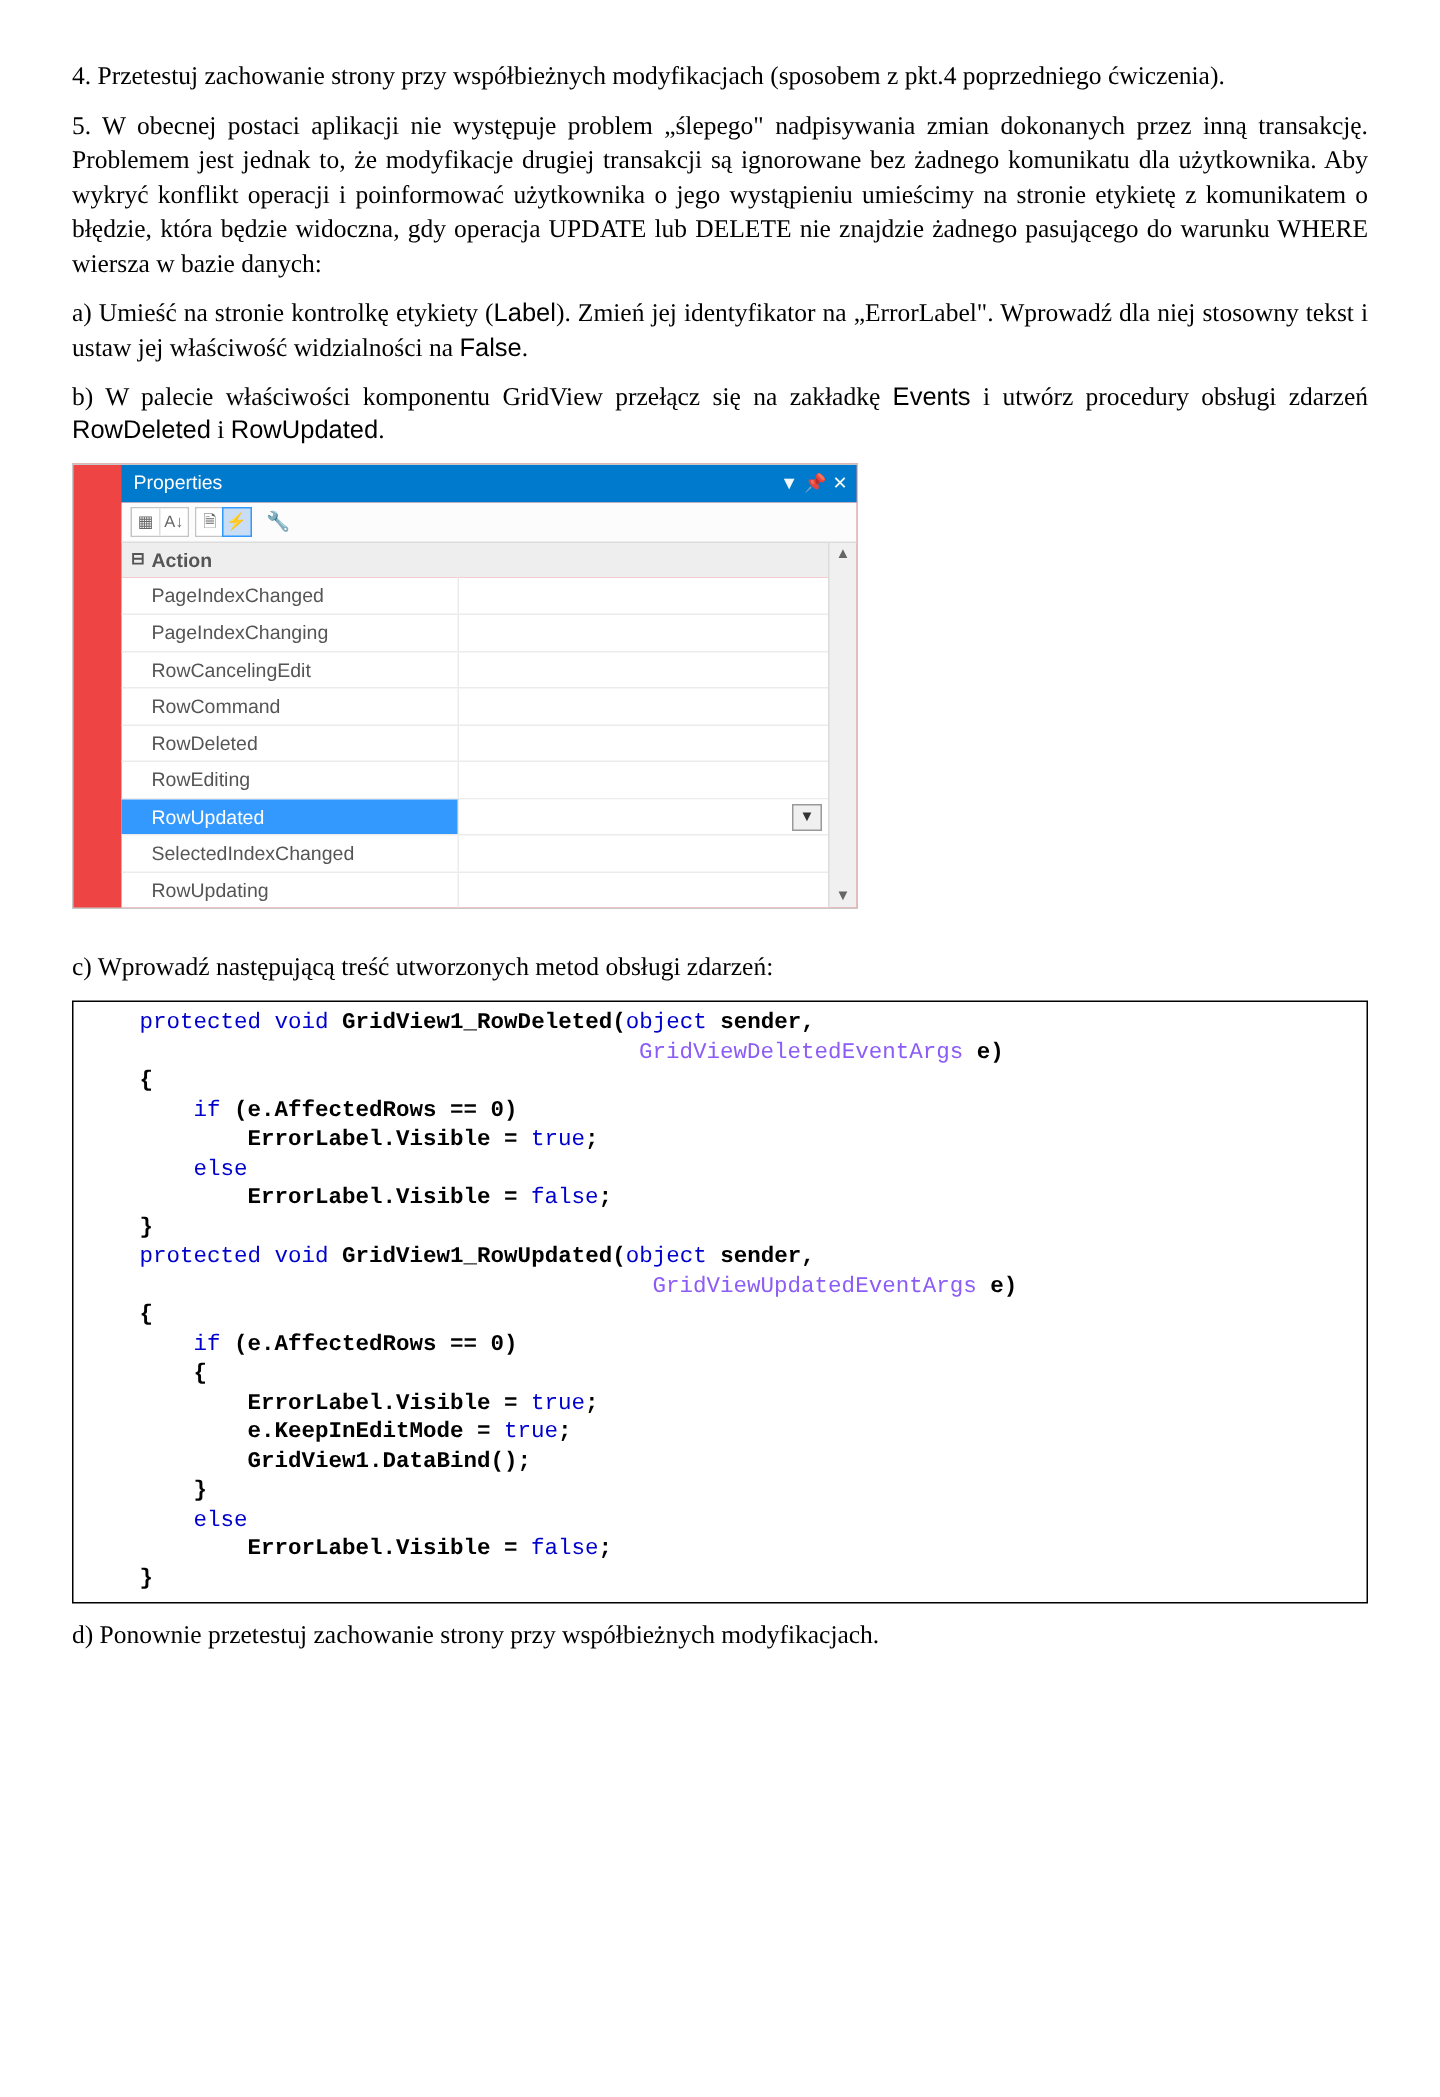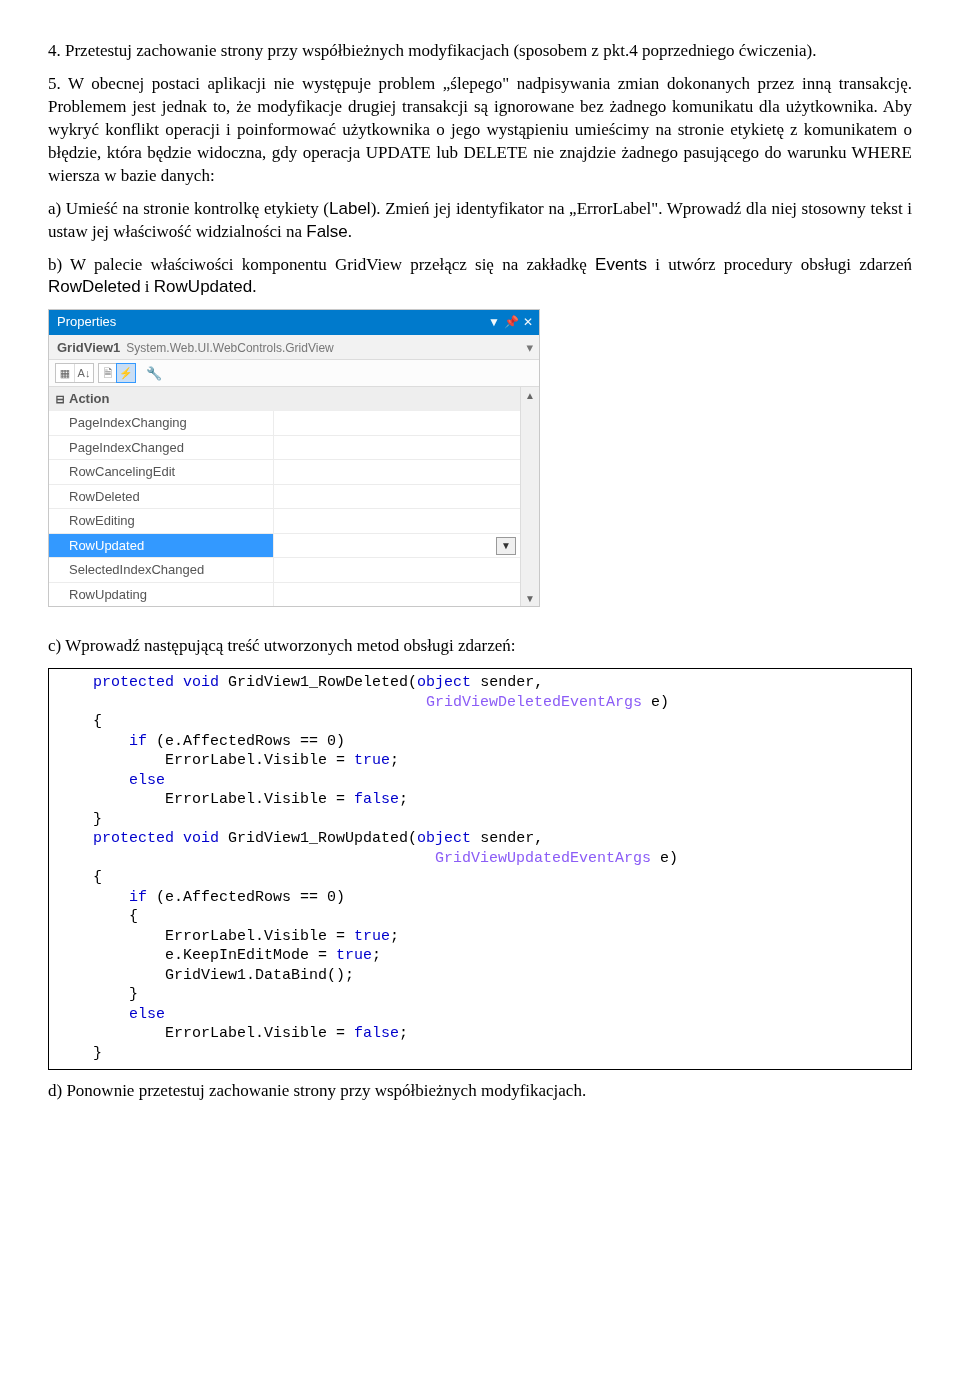--- a/index.html
+++ b/index.html
@@ -14,26 +14,27 @@
     line-height: 1.35;
   }
   p { margin: 0 0 10px 0; text-align: justify; }
   .num-para { }
   .sub-para { }
   .monoword { font-family: Arial, Helvetica, sans-serif; }
 
   
   .props-shot {
     width: 490px;
-    background: #c4b5fd;
+    background: #ef4444;
     border: 1px solid #c8c8c8;
     font-family: "Segoe UI", Arial, sans-serif;
     font-size: 13px;
     color: #555;
     margin: 8px 0 28px 0;
+    padding-left: 32px;
   }
   .ps-titlebar {
     background: #007acc;
     color: #fff;
     display: flex;
     align-items: center;
     padding: 3px 6px 4px 8px;
   }
   .ps-title { flex: 1; }
   .ps-tb-icons { display: flex; gap: 4px; align-items: center; }
@@ -137,21 +138,21 @@
     padding: 4px 8px 6px 8px;
     font-family: "Courier New", Courier, monospace;
     font-size: 15px;
     line-height: 1.3;
     white-space: pre;
     overflow: hidden;
     margin: 4px 0 10px 0;
   }
   .kw   { color: #0000cc; }
   .type { color: #8b5cf6; }
-  .plain{ color: #000; }
+  .plain{ color: #000; font-weight: bold; }
 
 </style>
 </head>
 <body>
 
 <p class="num-para">4. Przetestuj zachowanie strony przy współbieżnych modyfikacjach (sposobem z pkt.4 poprzedniego ćwiczenia).</p>
 
 <p class="num-para">5. W obecnej postaci aplikacji nie występuje problem „ślepego" nadpisywania zmian dokonanych przez inną transakcję. Problemem jest jednak to, że modyfikacje drugiej transakcji są ignorowane bez żadnego komunikatu dla użytkownika. Aby wykryć konflikt operacji i poinformować użytkownika o jego wystąpieniu umieścimy na stronie etykietę z komunikatem o błędzie, która będzie widoczna, gdy operacja UPDATE lub DELETE nie znajdzie żadnego pasującego do warunku WHERE wiersza w bazie danych:</p>
 
 <p class="sub-para">
@@ -163,25 +164,20 @@
 </p>
 
 <div class="props-shot">
   <div class="ps-titlebar">
     <span class="ps-title">Properties</span>
     <span class="ps-tb-icons">
       <span class="ps-tb-icon">▼</span>
       <span class="ps-tb-icon">📌</span>
       <span class="ps-tb-icon">✕</span>
     </span>
-  </div>
-  <div class="ps-objrow">
-    <span class="ps-objname">GridView1</span>
-    <span class="ps-objtype">System.Web.UI.WebControls.GridView</span>
-    <span class="ps-obj-dd">▾</span>
   </div>
   <div class="ps-toolbar">
     <span class="tb-group">
       <span class="tb-btn">▦</span>
       <span class="tb-btn">A↓</span>
     </span>
     <span class="tb-group">
       <span class="tb-btn">🗎</span>
       <span class="tb-btn selected lightning">⚡</span>
     </span>
@@ -189,29 +185,33 @@
   </div>
 
   <div class="ps-body">
     <div class="ps-main">
       <div class="ps-cat">
         <span class="exp">⊟</span>
         <span>Action</span>
       </div>
       <div class="ps-grid">
         <div class="ps-row">
+          <div class="ps-name">PageIndexChanged</div>
+          <div class="ps-val"></div>
+        </div>
+        <div class="ps-row">
           <div class="ps-name">PageIndexChanging</div>
           <div class="ps-val"></div>
         </div>
         <div class="ps-row">
-          <div class="ps-name">PageIndexChanged</div>
-          <div class="ps-val"></div>
-        </div>
-        <div class="ps-row">
           <div class="ps-name">RowCancelingEdit</div>
+          <div class="ps-val"></div>
+        </div>
+        <div class="ps-row">
+          <div class="ps-name">RowCommand</div>
           <div class="ps-val"></div>
         </div>
         <div class="ps-row">
           <div class="ps-name">RowDeleted</div>
         </div>
         <div class="ps-row">
           <div class="ps-name">RowEditing</div>
           <div class="ps-val"></div>
         </div>
         <div class="ps-row selected">

